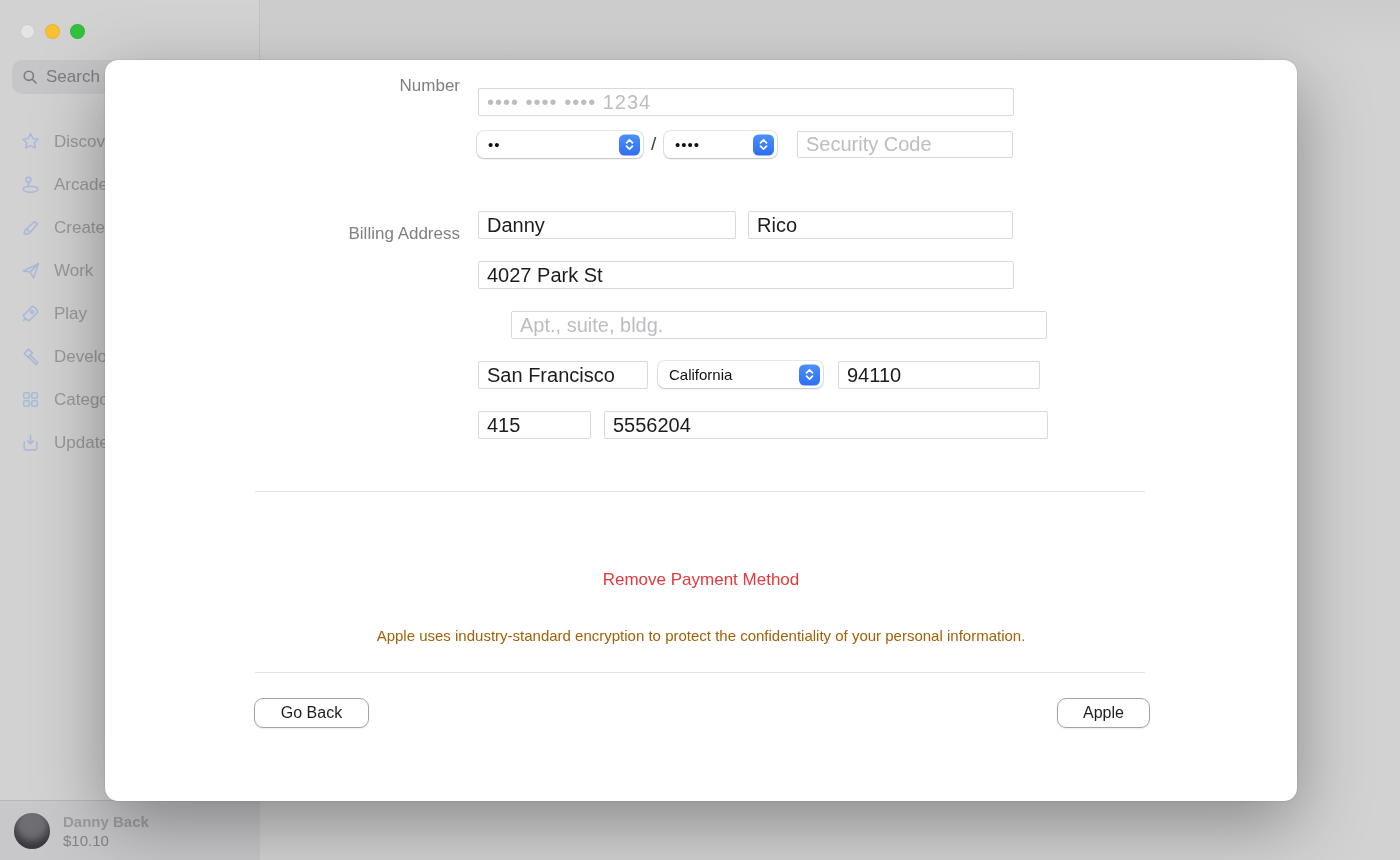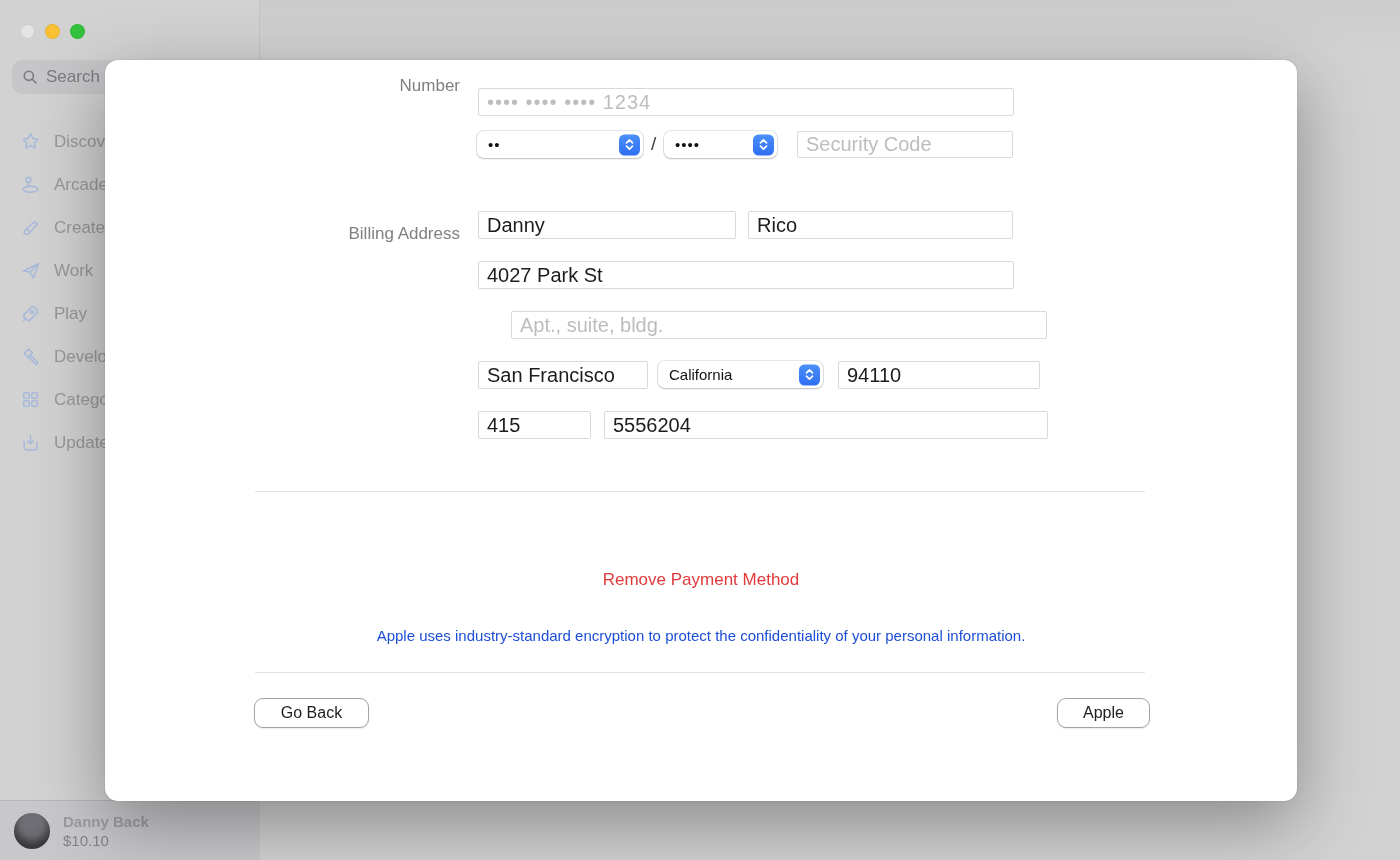--- a/index.html
+++ b/index.html
@@ -54,21 +54,21 @@
   .popup .val { letter-spacing:1px; }
   .stepper { position:absolute; right:3px; top:50%; transform:translateY(-50%);
     width:21px; height:21px; border-radius:5.5px;
     background:linear-gradient(#4b90f8,#2e6ef2);
     display:flex; align-items:center; justify-content:center; }
   .slash { position:absolute; font-size:19px; color:#3c3c3e; }
   .sep { position:absolute; left:150px; width:890px; height:1px; background:#e3e3e5; }
   .remove-link { position:absolute; left:0; top:510px; width:100%; text-align:center;
     font-size:17px; color:#e03a3c; cursor:pointer; }
   .privacy { position:absolute; left:100px; right:100px; top:567px; text-align:center;
-    font-size:15px; color:#1d4ed8; }
+    font-size:15px; color:#a16207; }
   .btn { position:absolute; top:638px; height:30px; background:#fff;
     border:1px solid #a3a3a3; border-radius:9px; font-family:"Liberation Sans",sans-serif;
     font-size:16px; color:#1d1d1f; box-shadow:0 1px 2px rgba(0,0,0,.08);
     display:flex; align-items:center; justify-content:center; cursor:pointer; }
 </style>
 </head>
 <body>
 
 <div class="screen">
 

